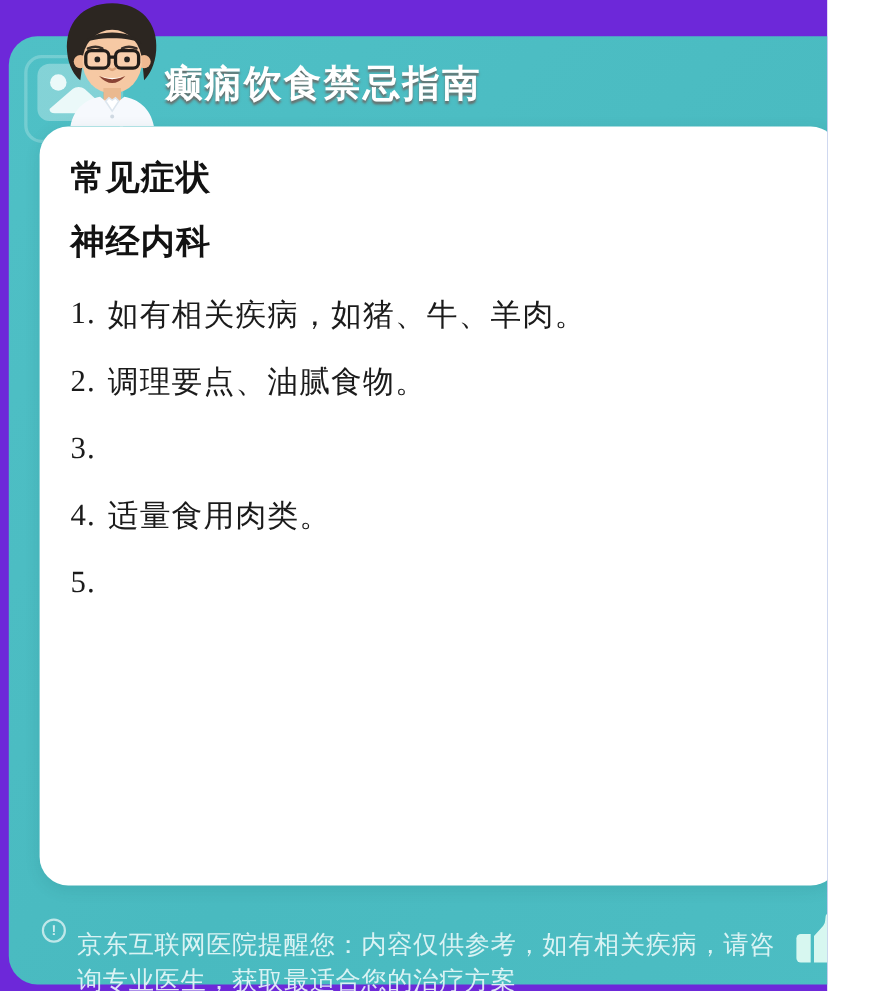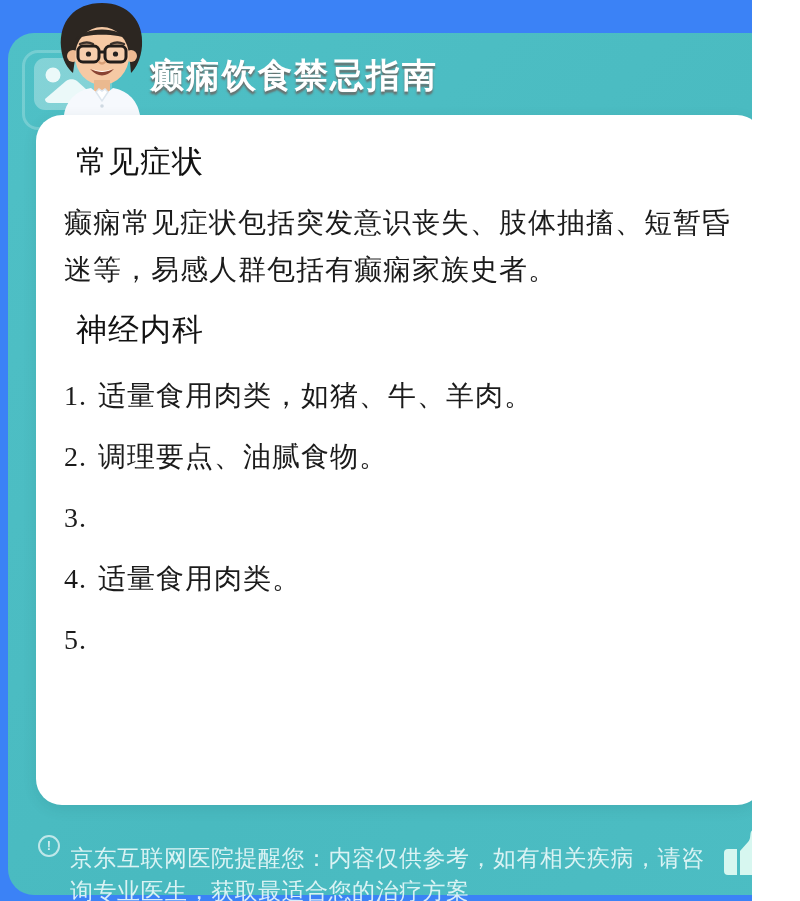--- a/index.html
+++ b/index.html
@@ -1,37 +1,37 @@
 <!DOCTYPE html>
 <html><head>
 <meta charset="utf-8">
 <style>
   html,body{margin:0;padding:0;background:#ffffff;}
-  .page{position:relative;width:752px;height:901px;background:#3b82f6;overflow:hidden;
+  .page{position:relative;width:752px;height:901px;background:#6d28d9;overflow:hidden;
         font-family:"Liberation Sans","DejaVu Sans",sans-serif;}
   .teal-panel{position:absolute;left:8px;top:33px;width:783px;height:862px;
         background:linear-gradient(135deg,#4fc0c6 0%,#49bac0 60%,#4cbdc3 100%);
         border-radius:26px;}
   
   .badge-frame{position:absolute;left:22px;top:50px;width:84px;height:74px;
         border:3px solid rgba(255,255,255,0.22);border-radius:16px;}
   .badge{position:absolute;left:34px;top:58px;width:60px;height:52px;
         background:rgba(255,255,255,0.30);border-radius:11px;}
   .badge svg{display:block;width:100%;height:100%;}
   
   .avatar{position:absolute;left:42px;top:2px;width:120px;height:113px;overflow:hidden;}
   .avatar svg{display:block;}
   
   .title{position:absolute;left:150px;top:53px;font-size:34px;font-weight:700;color:#ffffff;
         letter-spacing:2px;text-shadow:0 3px 2px rgba(128,48,38,0.55);}
   
   .card{position:absolute;left:36px;top:115px;width:727px;height:690px;background:#ffffff;
         border-radius:26px;box-sizing:border-box;padding:22px 28px;
         box-shadow:0 4px 14px rgba(0,70,70,0.10);}
-  .card h2{margin:16px 12px 0;font-size:31px;font-weight:400;color:#121212;letter-spacing:1px;}
+  .card h2{margin:16px 0 0;font-size:31px;font-weight:700;color:#121212;letter-spacing:1px;}
   .card h2.first{margin-top:4px;}
   .card p.body{margin:16px 0 12px;font-size:28px;line-height:47px;color:#1b1b1b;letter-spacing:1px;}
   .card ol{list-style:none;margin:22px 0 0;padding:0;}
   .card ol li{display:flex;align-items:flex-start;font-size:28px;line-height:46px;
         color:#1b1b1b;margin-bottom:15px;letter-spacing:1px;}
   .card ol li .num{font-family:"Liberation Serif","DejaVu Serif",serif;min-width:34px;
         color:#1b1b1b;}
   
   .footer{position:absolute;left:38px;top:826px;width:668px;display:flex;align-items:flex-start;}
   .info{flex:0 0 auto;width:18px;height:18px;margin-top:9px;border:2px solid rgba(255,255,255,0.65);
@@ -78,28 +78,27 @@
       <path d="M22 113 C25 96 37 88 49 86 L54 90 C57 94 63 94 66 90 L71 86 C83 88 95 96 98 113 Z" fill="#f6f9fd"></path>
       <path d="M54 90 L60 99 L66 90 L63 87 L60 89 L57 87 Z" fill="#ffffff" stroke="#dde6ee" stroke-width="1.5"></path>
       <circle cx="60" cy="104" r="1.8" fill="#cfd9e2"></circle>
     </svg>
   </div>
 
   <div class="title">癫痫饮食禁忌指南</div>
 
   <div class="card">
     <h2 class="first">常见症状</h2>
-    <p class="body">癫痫常见症状包括突发意识丧失、肢体抽搐、短暂昏迷等，易感人群包括有癫痫家族史者。</p>
 
     <h2>神经内科</h2>
 
     <ol>
       <li>
         <span class="num">1.</span>
-        <span>适量食用肉类，如猪、牛、羊肉。</span>
+        <span>如有相关疾病，如猪、牛、羊肉。</span>
       </li>
       <li>
         <span class="num">2.</span>
         <span>调理要点、油腻食物。</span>
       </li>
       <li>
         <span class="num">3.</span>
       </li>
       <li>
         <span class="num">4.</span>

